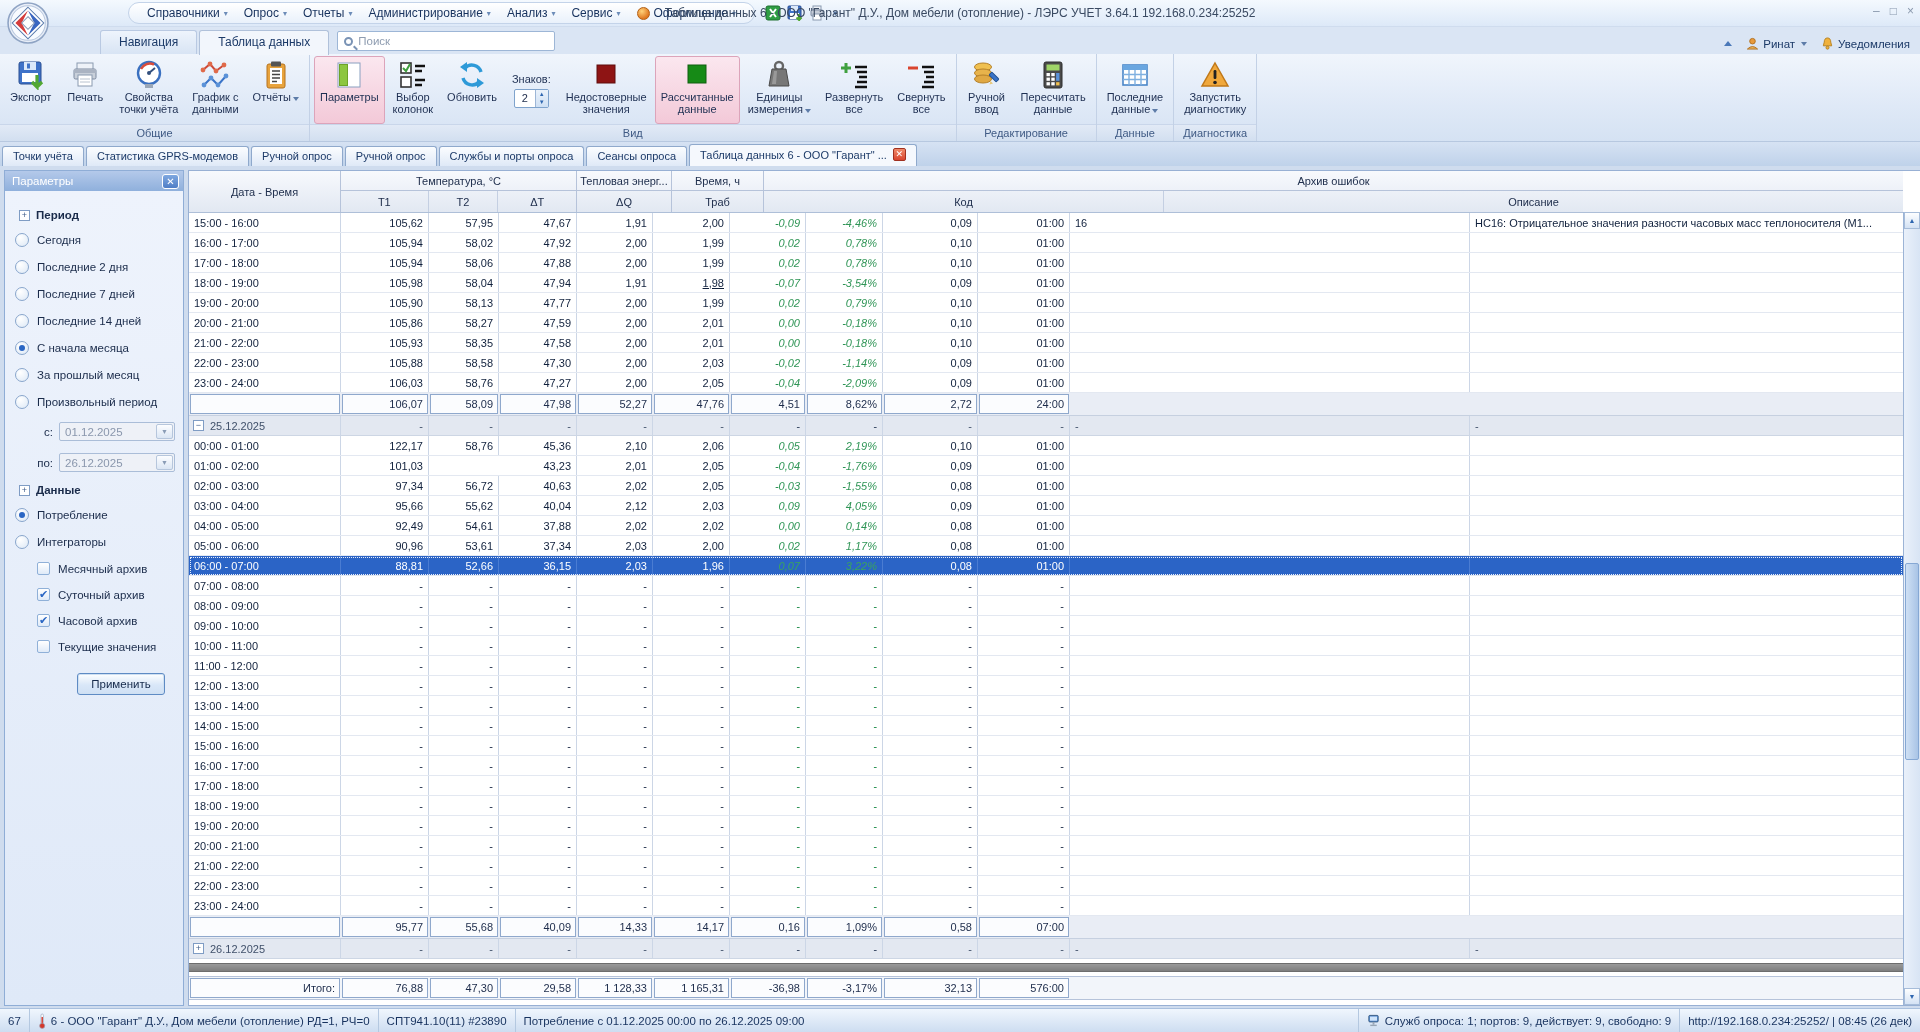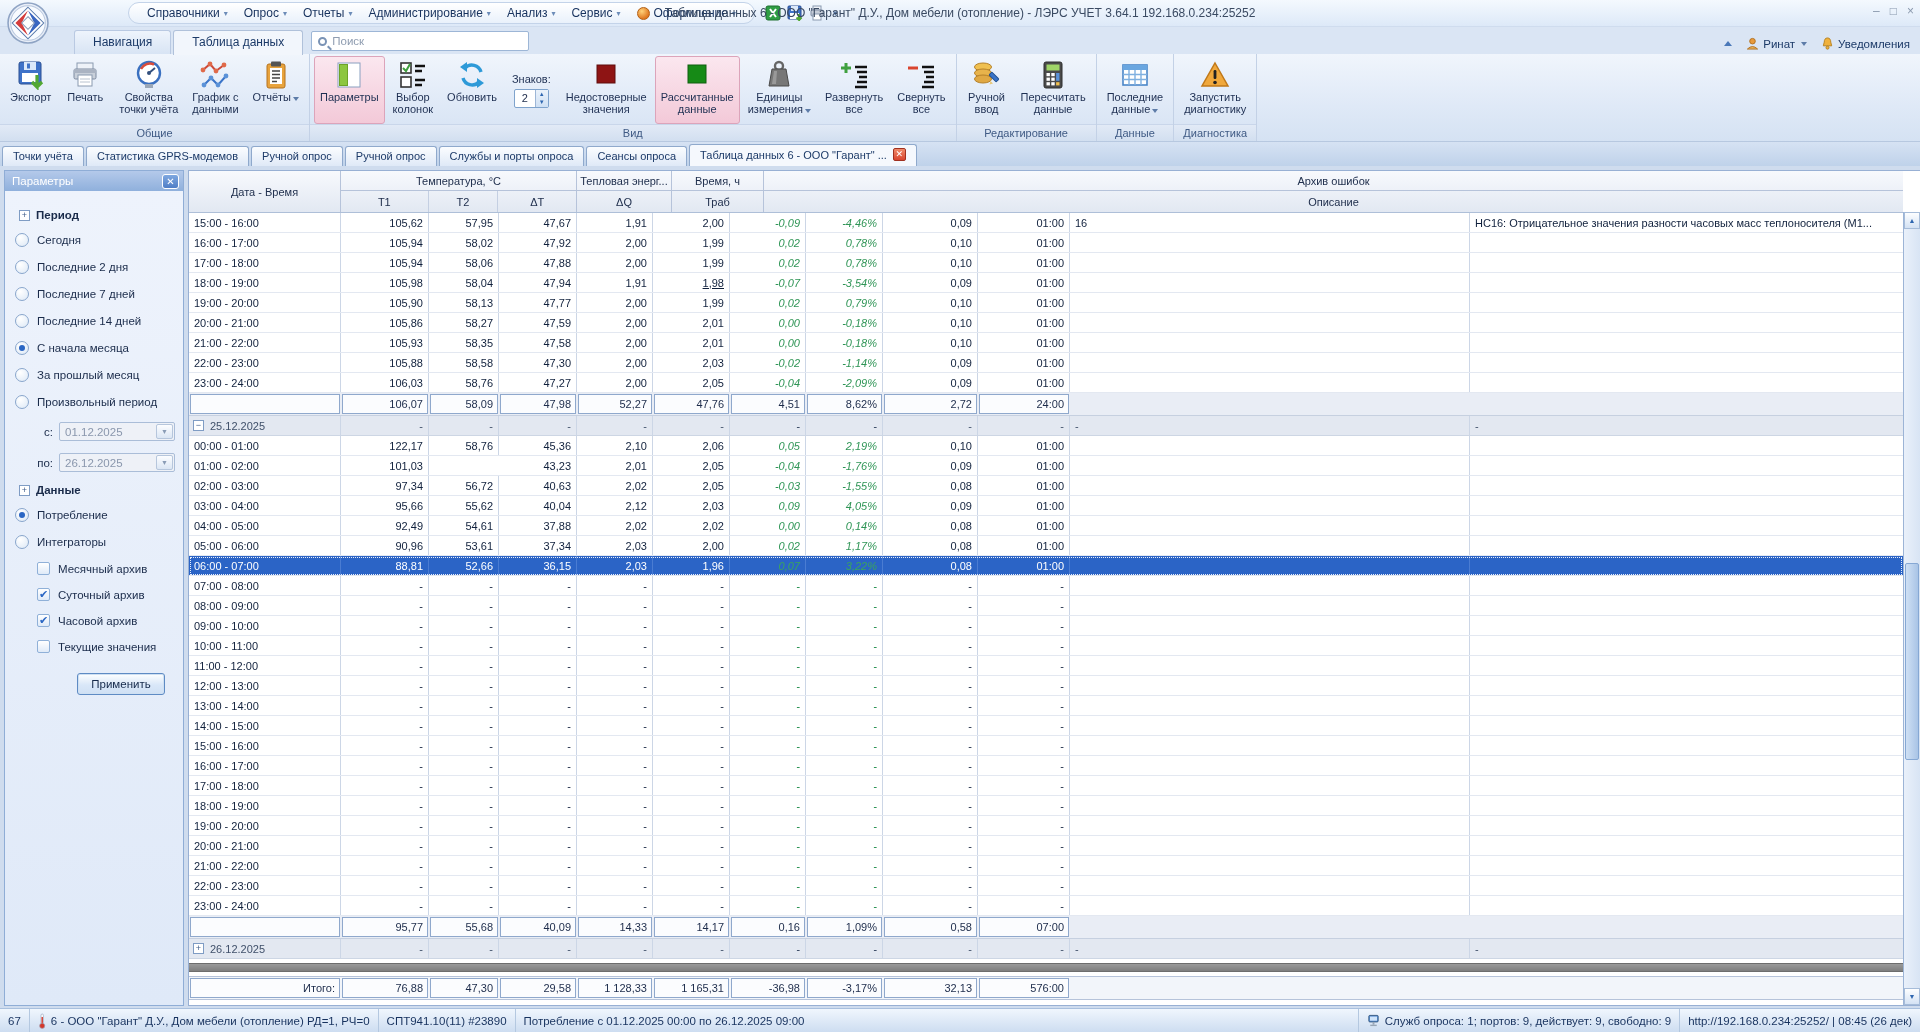--- a/index.html
+++ b/index.html
@@ -15,21 +15,21 @@
   .menu-item .chev { font-size:8px; color:#6c8cb8; }
   .appearance-ball { width:13px; height:13px; border-radius:50%; background:radial-gradient(circle at 35% 30%, #ffd27a, #e07820 70%); border:1px solid #b35f12; display:inline-block; }
   .qat { display:flex; align-items:center; gap:6px; margin-left:10px; }
   .qat .mini { width:16px; height:16px; }
   .qat .chev { font-size:9px; color:#56749f; margin-left:2px; }
   .win-title { position:absolute; left:0; right:0; text-align:center; font-size:12px; color:#3a4a62; pointer-events:none; }
   .win-controls { position:absolute; right:6px; top:4px; display:flex; gap:10px; color:#8a99ad; font-size:12px; }
   .win-controls span { cursor:default; }
 
   
-  .ribbon-tabs { height:27px; background:#dae5f4; display:flex; align-items:flex-end; padding-left:74px; position:relative; flex:0 0 auto; }
+  .ribbon-tabs { height:27px; background:#dae5f4; display:flex; align-items:flex-end; padding-left:100px; position:relative; flex:0 0 auto; }
   .rtab { padding:4px 18px 5px; font-size:12px; color:#1c3a68; border:1px solid transparent; border-bottom:none; border-radius:3px 3px 0 0; cursor:default; background:linear-gradient(#eef4fc,#d8e4f4); border-color:#b9c9e2; margin-right:2px; }
   .rtab.active { background:#f2f6fc; border-color:#b0c1da; position:relative; top:1px; padding-bottom:6px; }
   .searchbox { display:flex; align-items:center; gap:5px; background:#fff; border:1px solid #9db6d6; border-radius:2px; height:20px; width:218px; margin:0 0 3px 6px; padding:0 6px; color:#8e9cb0; font-size:11.5px; }
   .mag { width:9px; height:9px; border:2px solid #7a93b5; border-radius:50%; position:relative; flex:0 0 auto; }
   .mag::after { content:""; position:absolute; width:5px; height:2px; background:#7a93b5; transform:rotate(45deg); left:7px; top:8px; }
   .ribbon-right { position:absolute; right:10px; bottom:4px; display:flex; align-items:center; gap:14px; font-size:11.5px; color:#1c3a68; }
   .chev-up { width:0; height:0; border-left:4px solid transparent; border-right:4px solid transparent; border-bottom:5px solid #4a78b8; display:inline-block; }
   .uicon { display:inline-flex; align-items:center; gap:4px; }
   .dchev { width:0; height:0; border-left:3px solid transparent; border-right:3px solid transparent; border-top:4px solid #5d7ca8; display:inline-block; margin-left:2px; }
 
@@ -633,20 +633,21 @@
             </div>
             <div class="h-group" style="width: 92px;">
               <div class="h-gl">Время, ч</div>
               <div class="h-cols">
                 <div class="h-col" style="width: 92px;">Траб</div>
               </div>
             </div>
             <div class="h-group" style="flex: 1 1 auto; min-width: 520px;">
               <div class="h-gl">Архив ошибок</div>
               <div class="h-cols">
+                <div class="h-col" style="width: 400px;">Код</div>
                 <div class="h-col" style="flex: 1 1 auto;">Описание</div>
               </div>
             </div>
           </div>
         <div class="gbody" id="grid-body">
             <div class="grow">
               <div class="gcell" style="width: 152px;">15:00 - 16:00</div>
               <div class="gcell num" style="width: 88px;">105,62</div>
               <div class="gcell num" style="width: 70px;">57,95</div>
               <div class="gcell num" style="width: 78px;">47,67</div>

